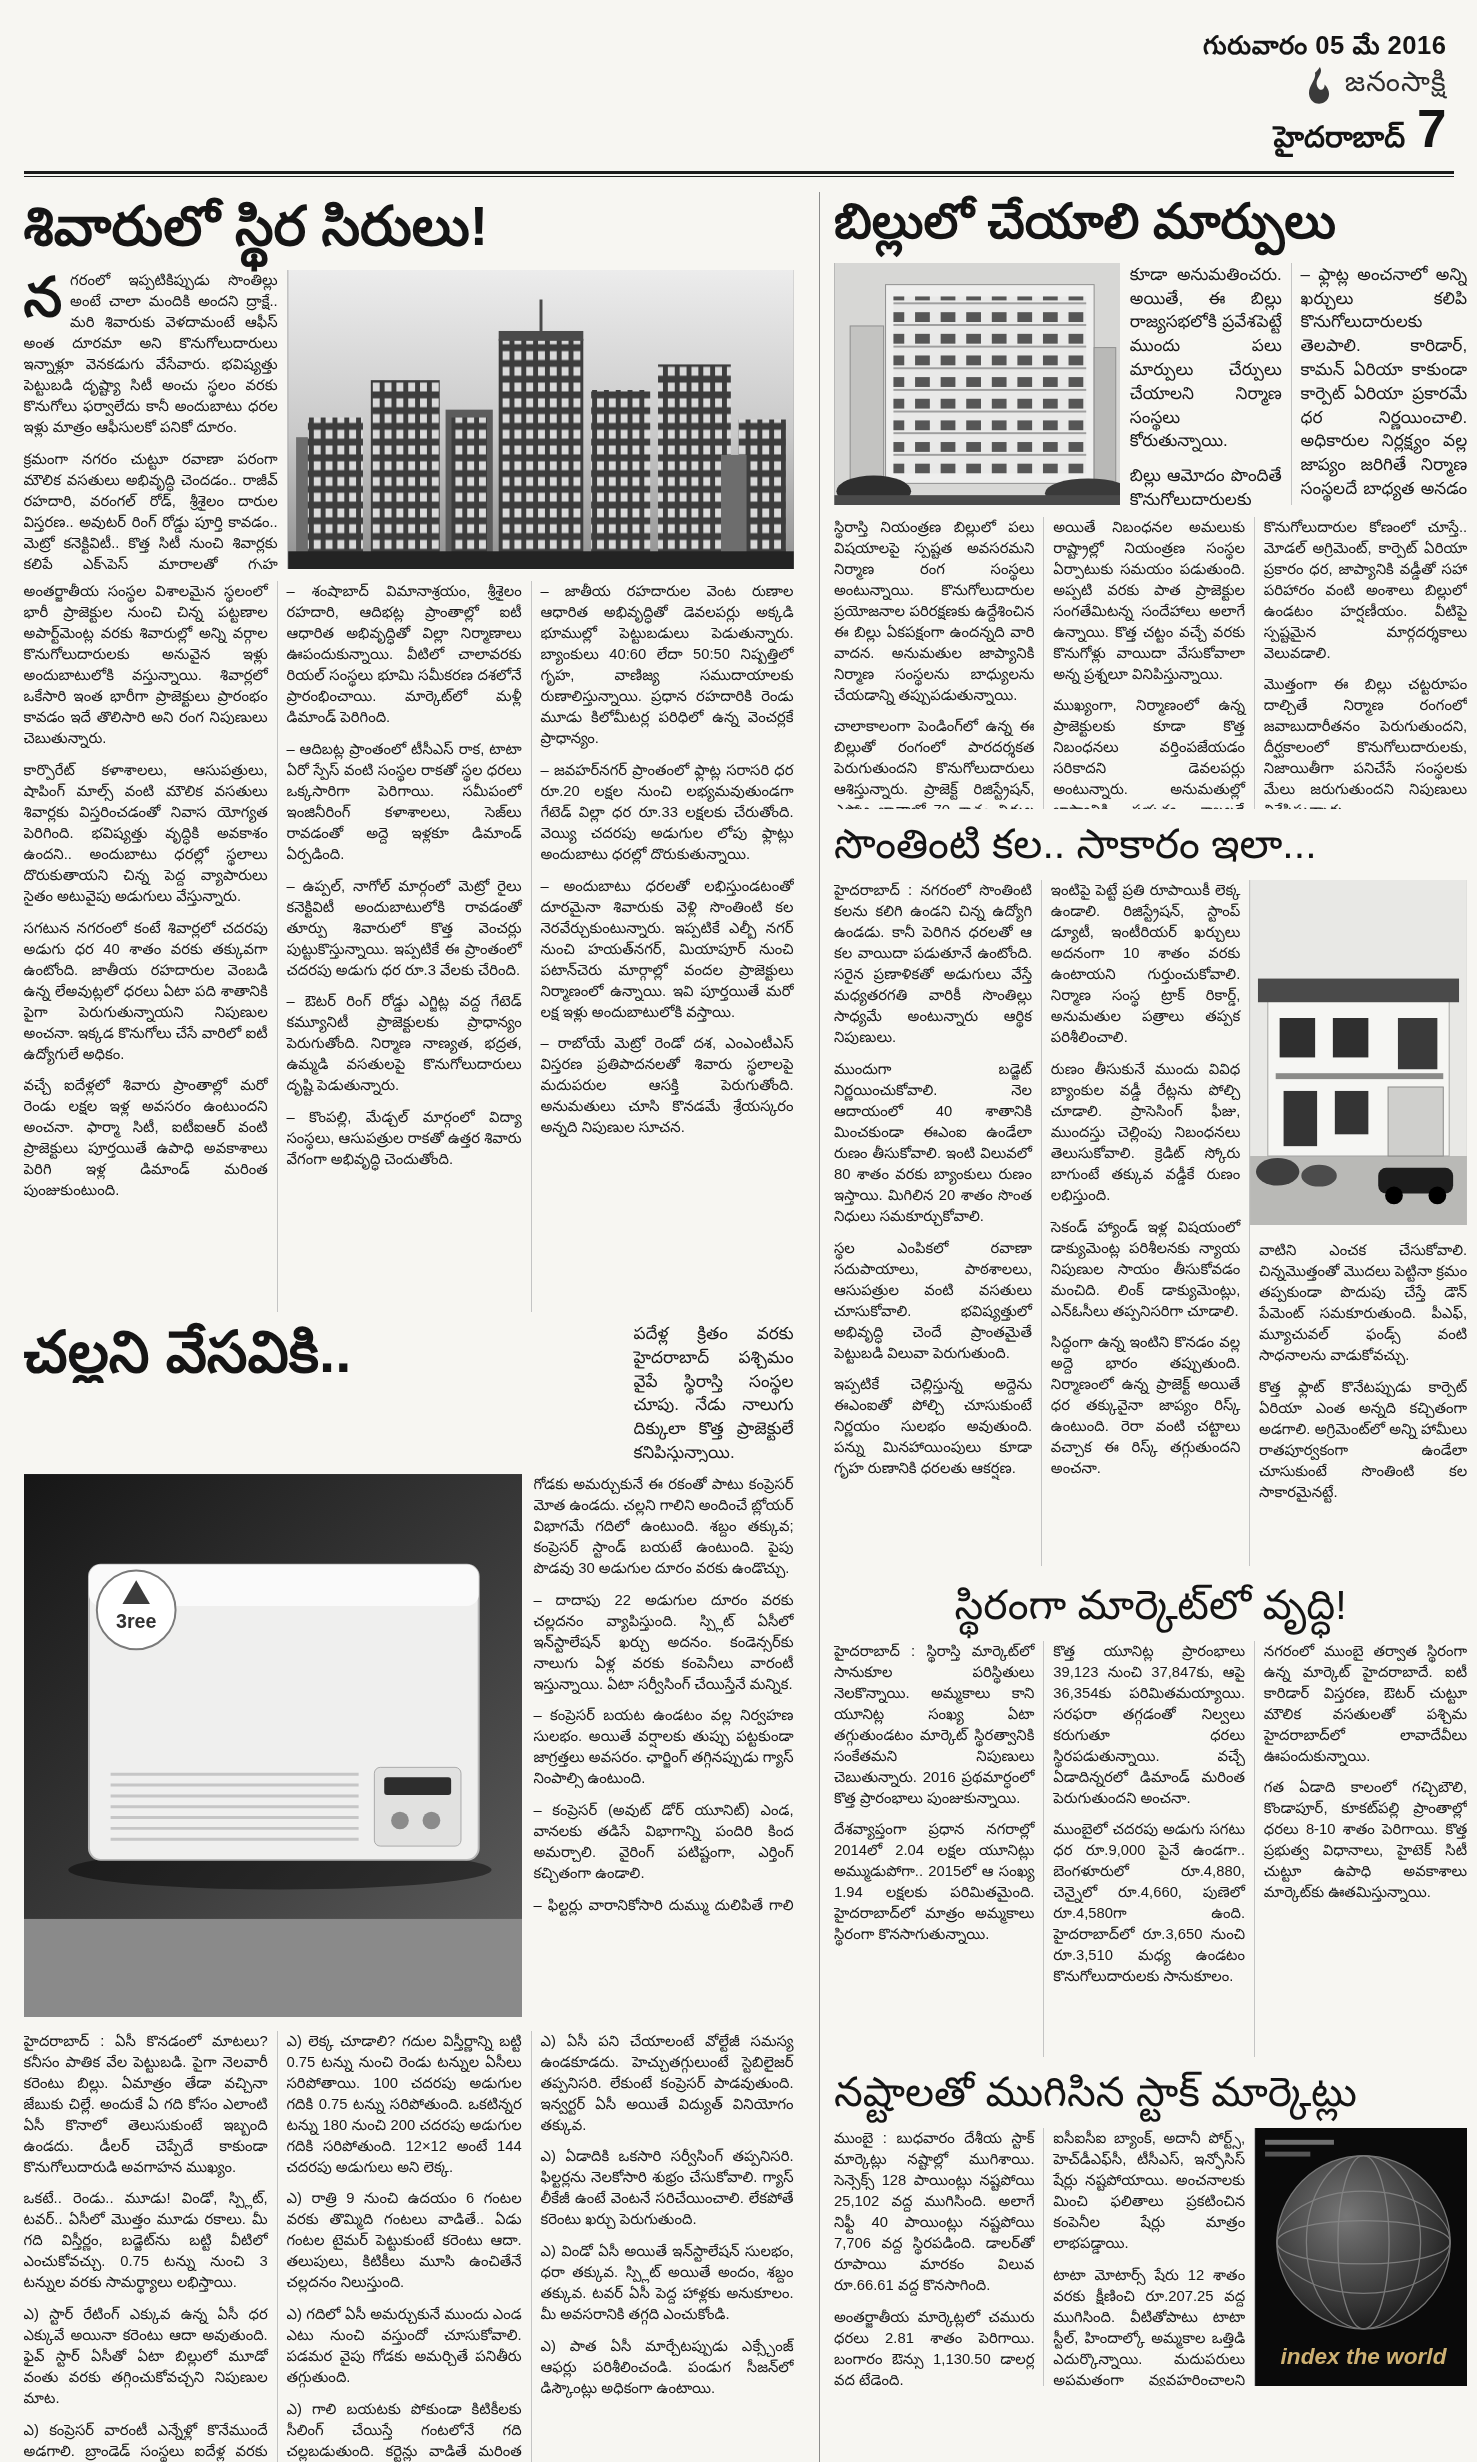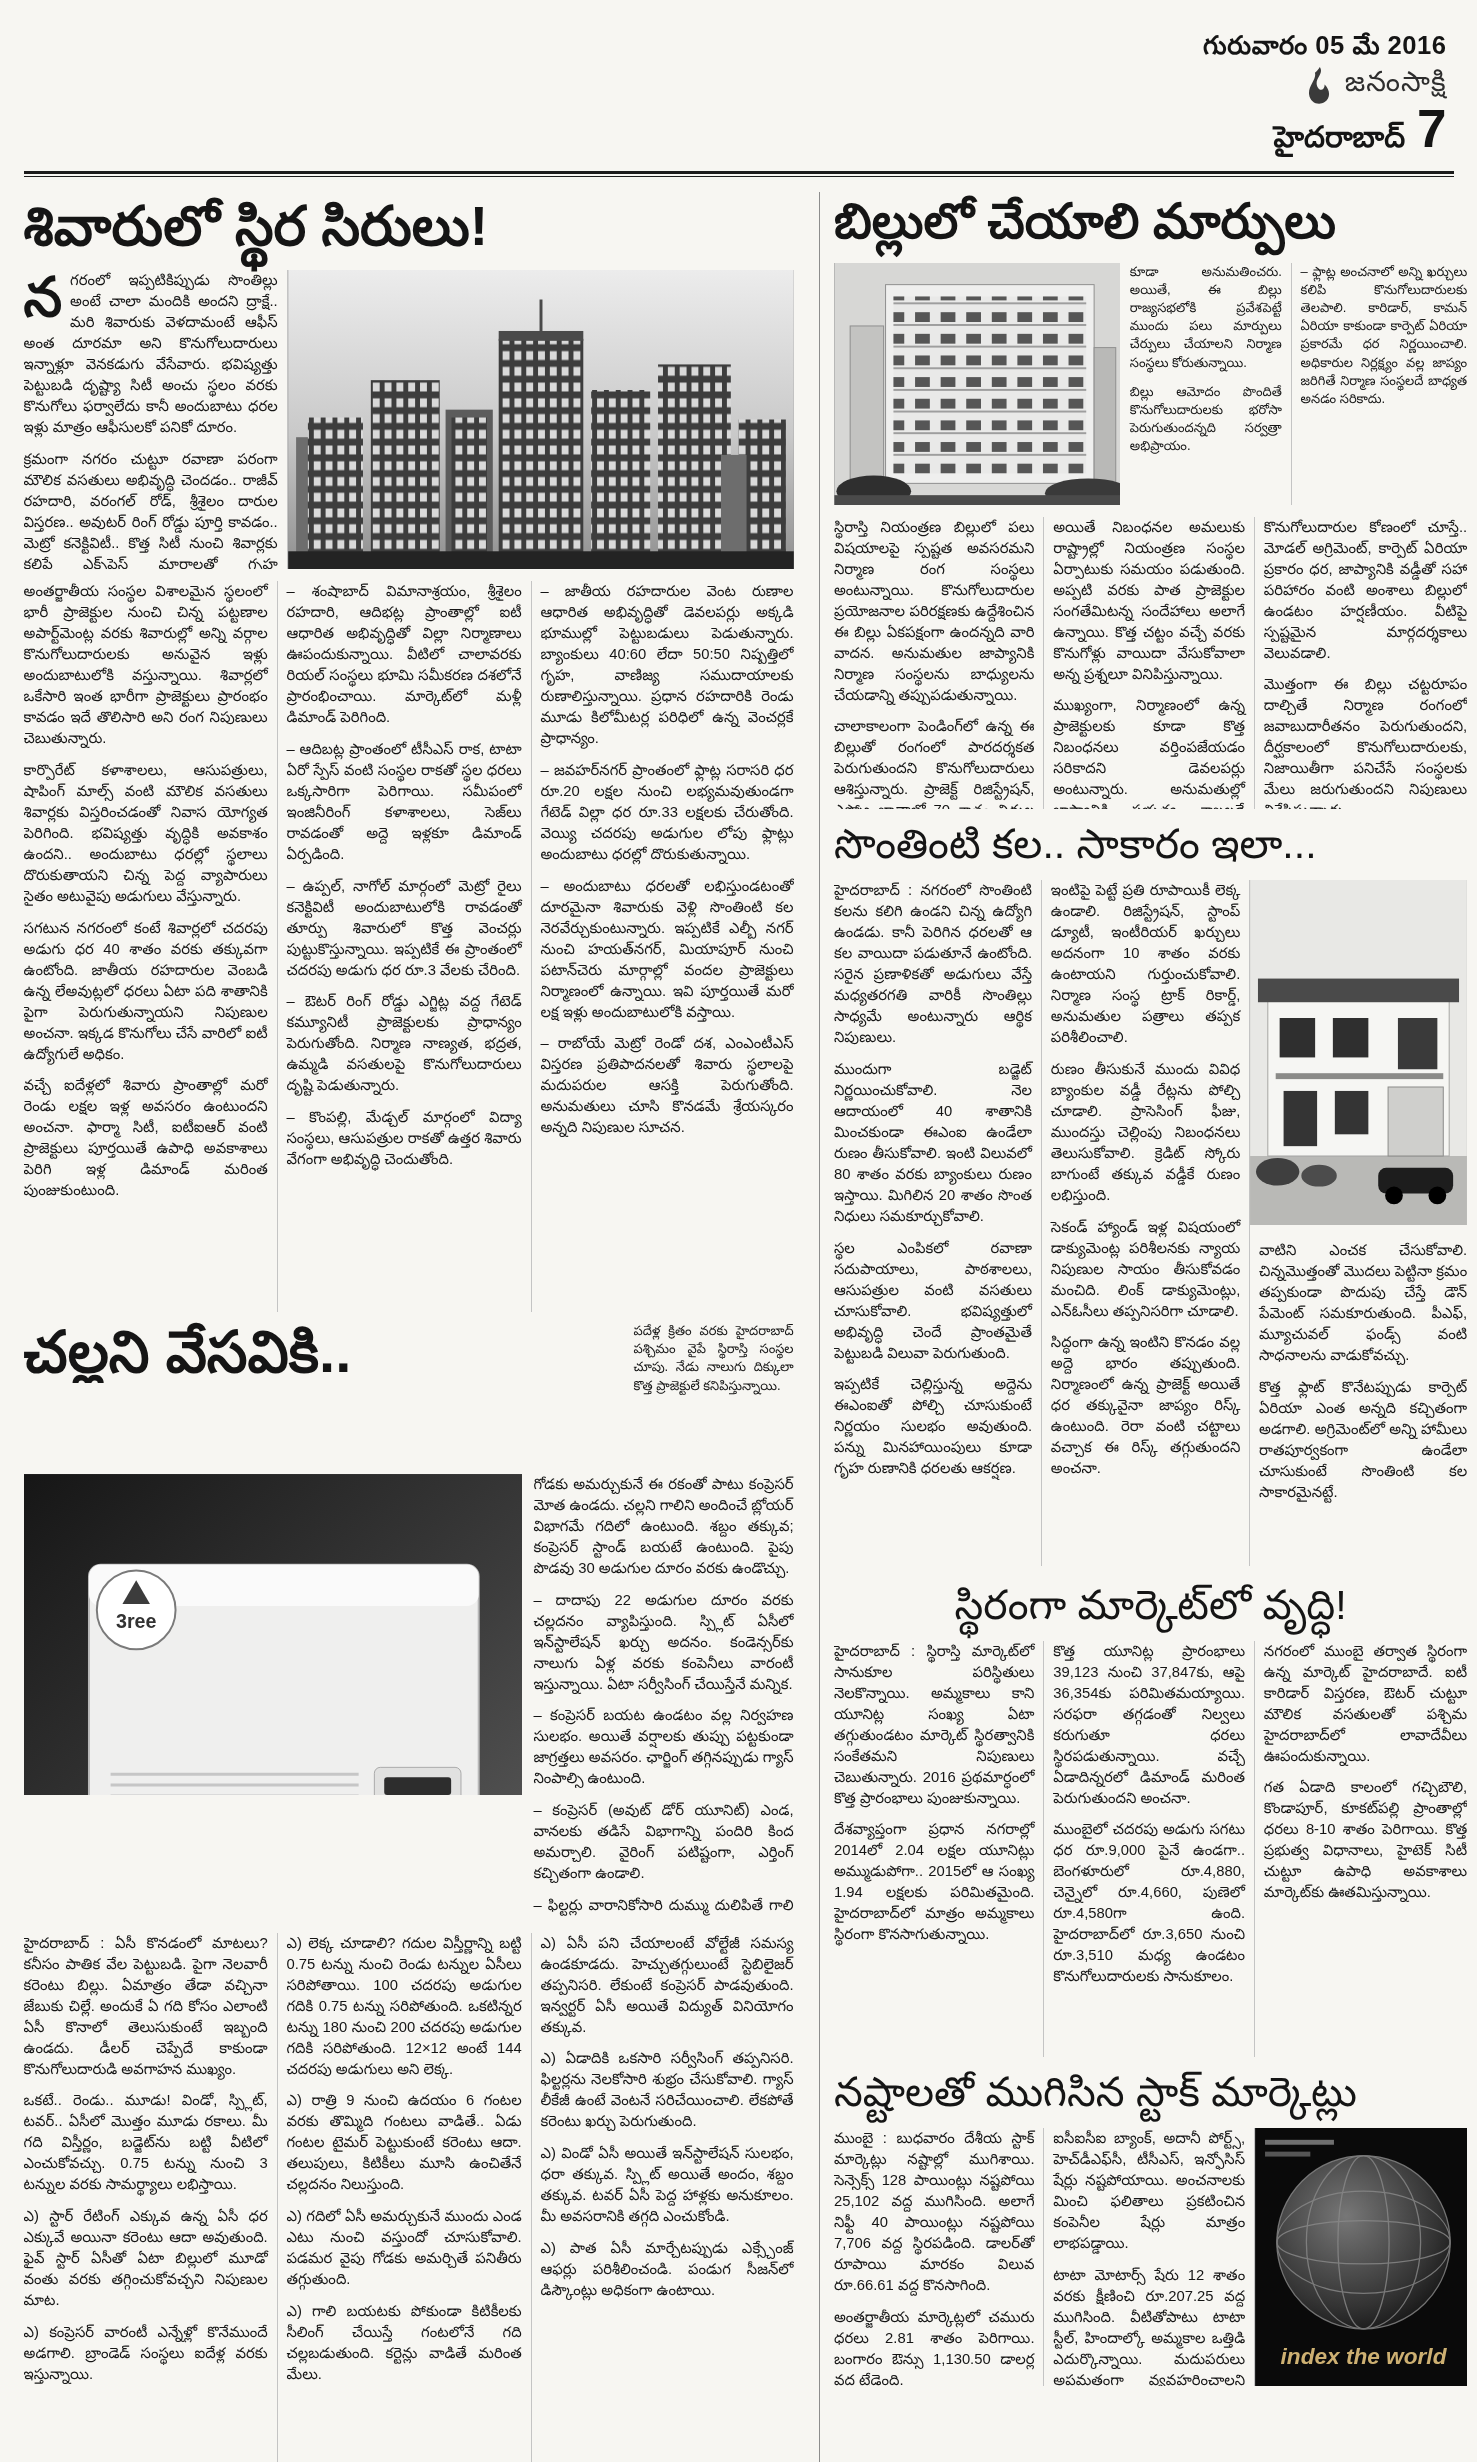--- a/index.html
+++ b/index.html
@@ -28,21 +28,21 @@
   .zone-right { width:648px; padding-left:13.8px; border-left:1px solid #8d8d8d; margin-left:13.8px; }
 
   .row { display:flex; }
   .ncol {
     font-size:14.8px; line-height:1.42; text-align:justify; overflow:hidden;
     padding:0 8.9px; border-right:1px solid #c4c4c4;
   }
   .ncol:first-child { padding-left:0; }
   .ncol:last-child, .ncol.noline { border-right:none; padding-right:0; }
   .ncol p { margin-bottom:10.8px; }
-  .small { font-size:13px; line-height:1.4; }
+  .small { font-size:17px; line-height:1.4; }
   .dropcap > p:first-child::first-letter {
     font-size:55px; font-weight:bold; float:left; line-height:.85; padding:3.9px 7.9px 0 0;
   }
 
   .h-xl   { font-size:55px; font-weight:800; line-height:1.1; margin:3.9px 0 13.8px; white-space:nowrap; }
   .h-huge { font-size:58px; font-weight:800; line-height:1.05; white-space:nowrap; overflow:hidden; }
   .h-lg   { font-size:49px; font-weight:800; line-height:1.12; margin:2px 0 13.8px; white-space:nowrap; }
   .h-md   { font-size:41px; font-weight:400; line-height:1.12; margin:13.8px 0 11.8px; }
   .center { text-align:center; }
 
@@ -137,21 +137,21 @@
 
       <article>
         <div class="row" style="align-items:flex-start;margin-top:9.9px">
           <h1 class="h-huge" style="width:601px">చల్లని వేసవికి..</h1>
           <div class="ncol noline small" style="width:169px;height:140px">
               <p>పదేళ్ల క్రితం వరకు హైదరాబాద్ పశ్చిమం వైపే స్థిరాస్తి సంస్థల చూపు. నేడు నాలుగు దిక్కులా కొత్త ప్రాజెక్టులే కనిపిస్తున్నాయి.</p>
             </div>
         </div>
 
         <div class="row" style="margin-top:11.8px">
-          <div class="photo" style="width:498px;height:321px">
+          <div class="photo" style="width:498px;height:543px">
             <svg width="498" height="445" viewBox="0 0 506 452">
               <defs>
                 <linearGradient id="acbg" x1="0" y1="0" x2="1" y2="1">
                   <stop offset="0" stop-color="#161616"></stop>
                     <stop offset=".6" stop-color="#3c3c3c"></stop>
                     <stop offset="1" stop-color="#5a5a5a"></stop>
                 </linearGradient>
               </defs>
               <rect width="506" height="452" fill="url(#acbg)"></rect>
               <ellipse cx="260" cy="402" rx="215" ry="20" fill="#000" opacity="0.45"></ellipse>

